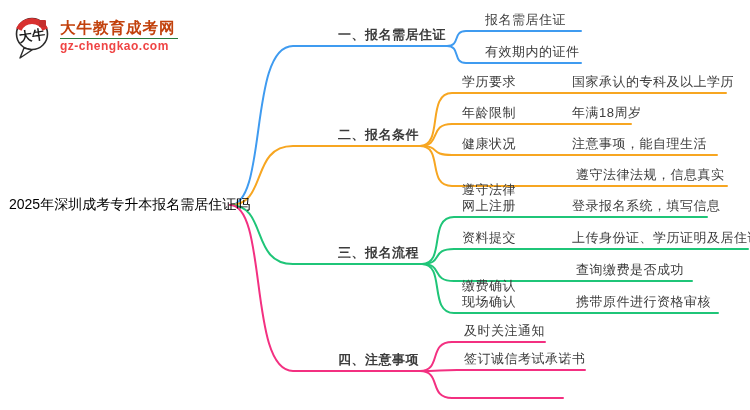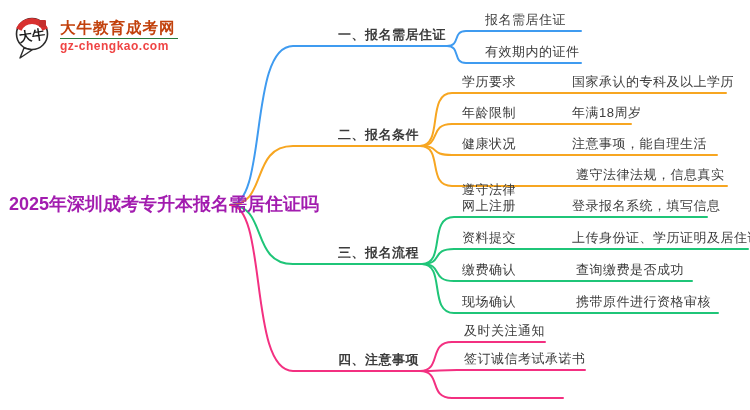--- a/index.html
+++ b/index.html
@@ -11,21 +11,21 @@
   svg.map{position:absolute;left:0;top:0;}
   svg.map path{fill:none;stroke-width:2;stroke-linecap:round;}
   .st-b1{stroke:#3f9bf0;}
   .st-b2{stroke:#f7a621;}
   .st-b3{stroke:#1fc578;}
   .st-b4{stroke:#f33081;}
   .node{
     position:absolute;white-space:nowrap;color:#3c3c3c;
     font-size:13px;line-height:16px;letter-spacing:0.5px;
   }
-  .central{font-size:18px;color:#a21caf;font-weight:bold;letter-spacing:0;}
+  .central{font-size:14px;color:#000000;font-weight:normal;letter-spacing:0;}
   .label{font-weight:bold;margin-left:20px;}
   
   .logo{position:absolute;left:12px;top:13px;display:flex;align-items:flex-start;}
   .logo-icon{display:block;}
   .logo-text{margin-left:6px;padding-top:6px;}
   .logo-name{color:#c2410c;font-size:15.5px;font-weight:bold;letter-spacing:1px;line-height:17px;}
   .logo-sep{border-top:1.5px solid #26793a;margin:2px 0 1px 0;width:118px;}
   .logo-url{color:#ef4444;font-size:12px;font-weight:bold;letter-spacing:0.5px;line-height:13px;}
 </style>
 </head>
@@ -88,21 +88,21 @@
   <div class="node" style="left:462px;top:136px;">健康状况</div>
   <div class="node" style="left:572px;top:136px;">注意事项，能自理生活</div>
   <div class="node" style="left:462px;top:165px;margin-top:17px;">遵守法律</div>
   <div class="node" style="left:576px;top:167px;">遵守法律法规，信息真实</div>
 
   <div class="node label" style="left:318px;top:245px;">三、报名流程</div>
   <div class="node" style="left:462px;top:198px;">网上注册</div>
   <div class="node" style="left:572px;top:198px;">登录报名系统，填写信息</div>
   <div class="node" style="left:462px;top:230px;">资料提交</div>
   <div class="node" style="left:572px;top:230px;">上传身份证、学历证明及居住证</div>
-  <div class="node" style="left:462px;top:262px;">缴费确认</div>
+  <div class="node" style="left:462px;top:278px;">缴费确认</div>
   <div class="node" style="left:576px;top:262px;">查询缴费是否成功</div>
   <div class="node" style="left:462px;top:294px;">现场确认</div>
   <div class="node" style="left:576px;top:294px;">携带原件进行资格审核</div>
 
   <div class="node label" style="left:318px;top:352px;">四、注意事项</div>
   <div class="node" style="left:464px;top:323px;">及时关注通知</div>
   <div class="node" style="left:464px;top:351px;">签订诚信考试承诺书</div>
 
 </div>
 

